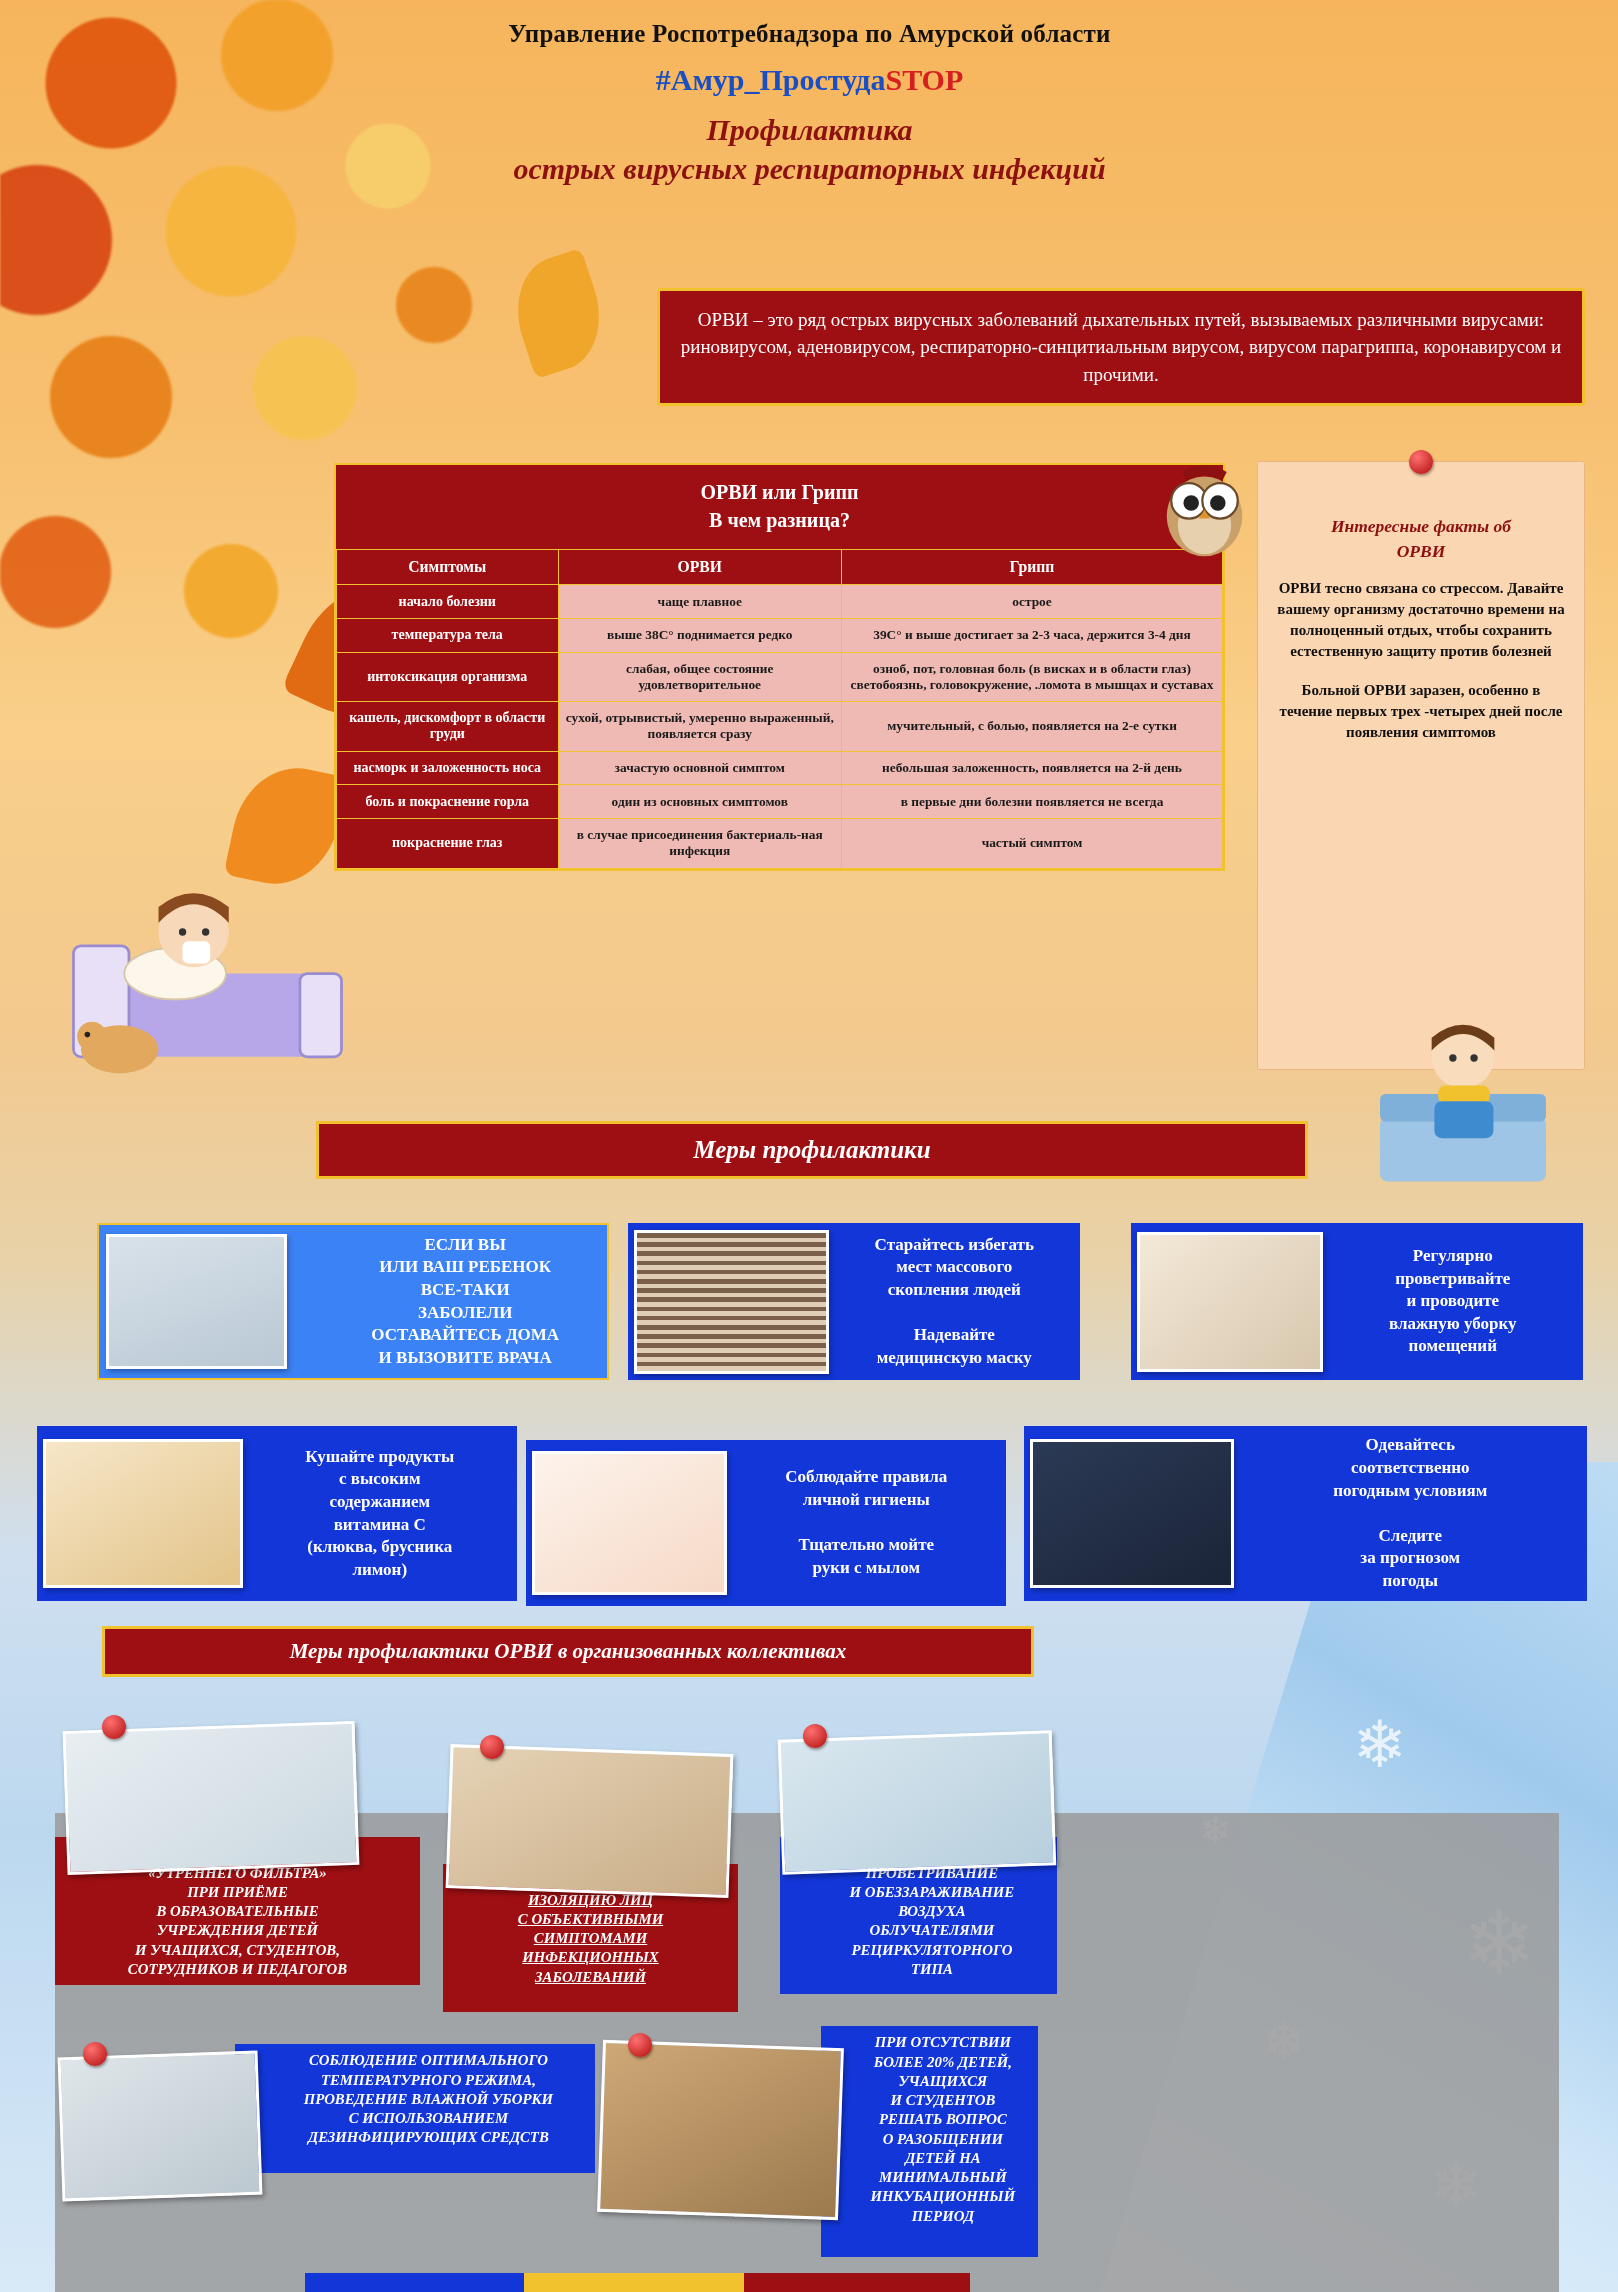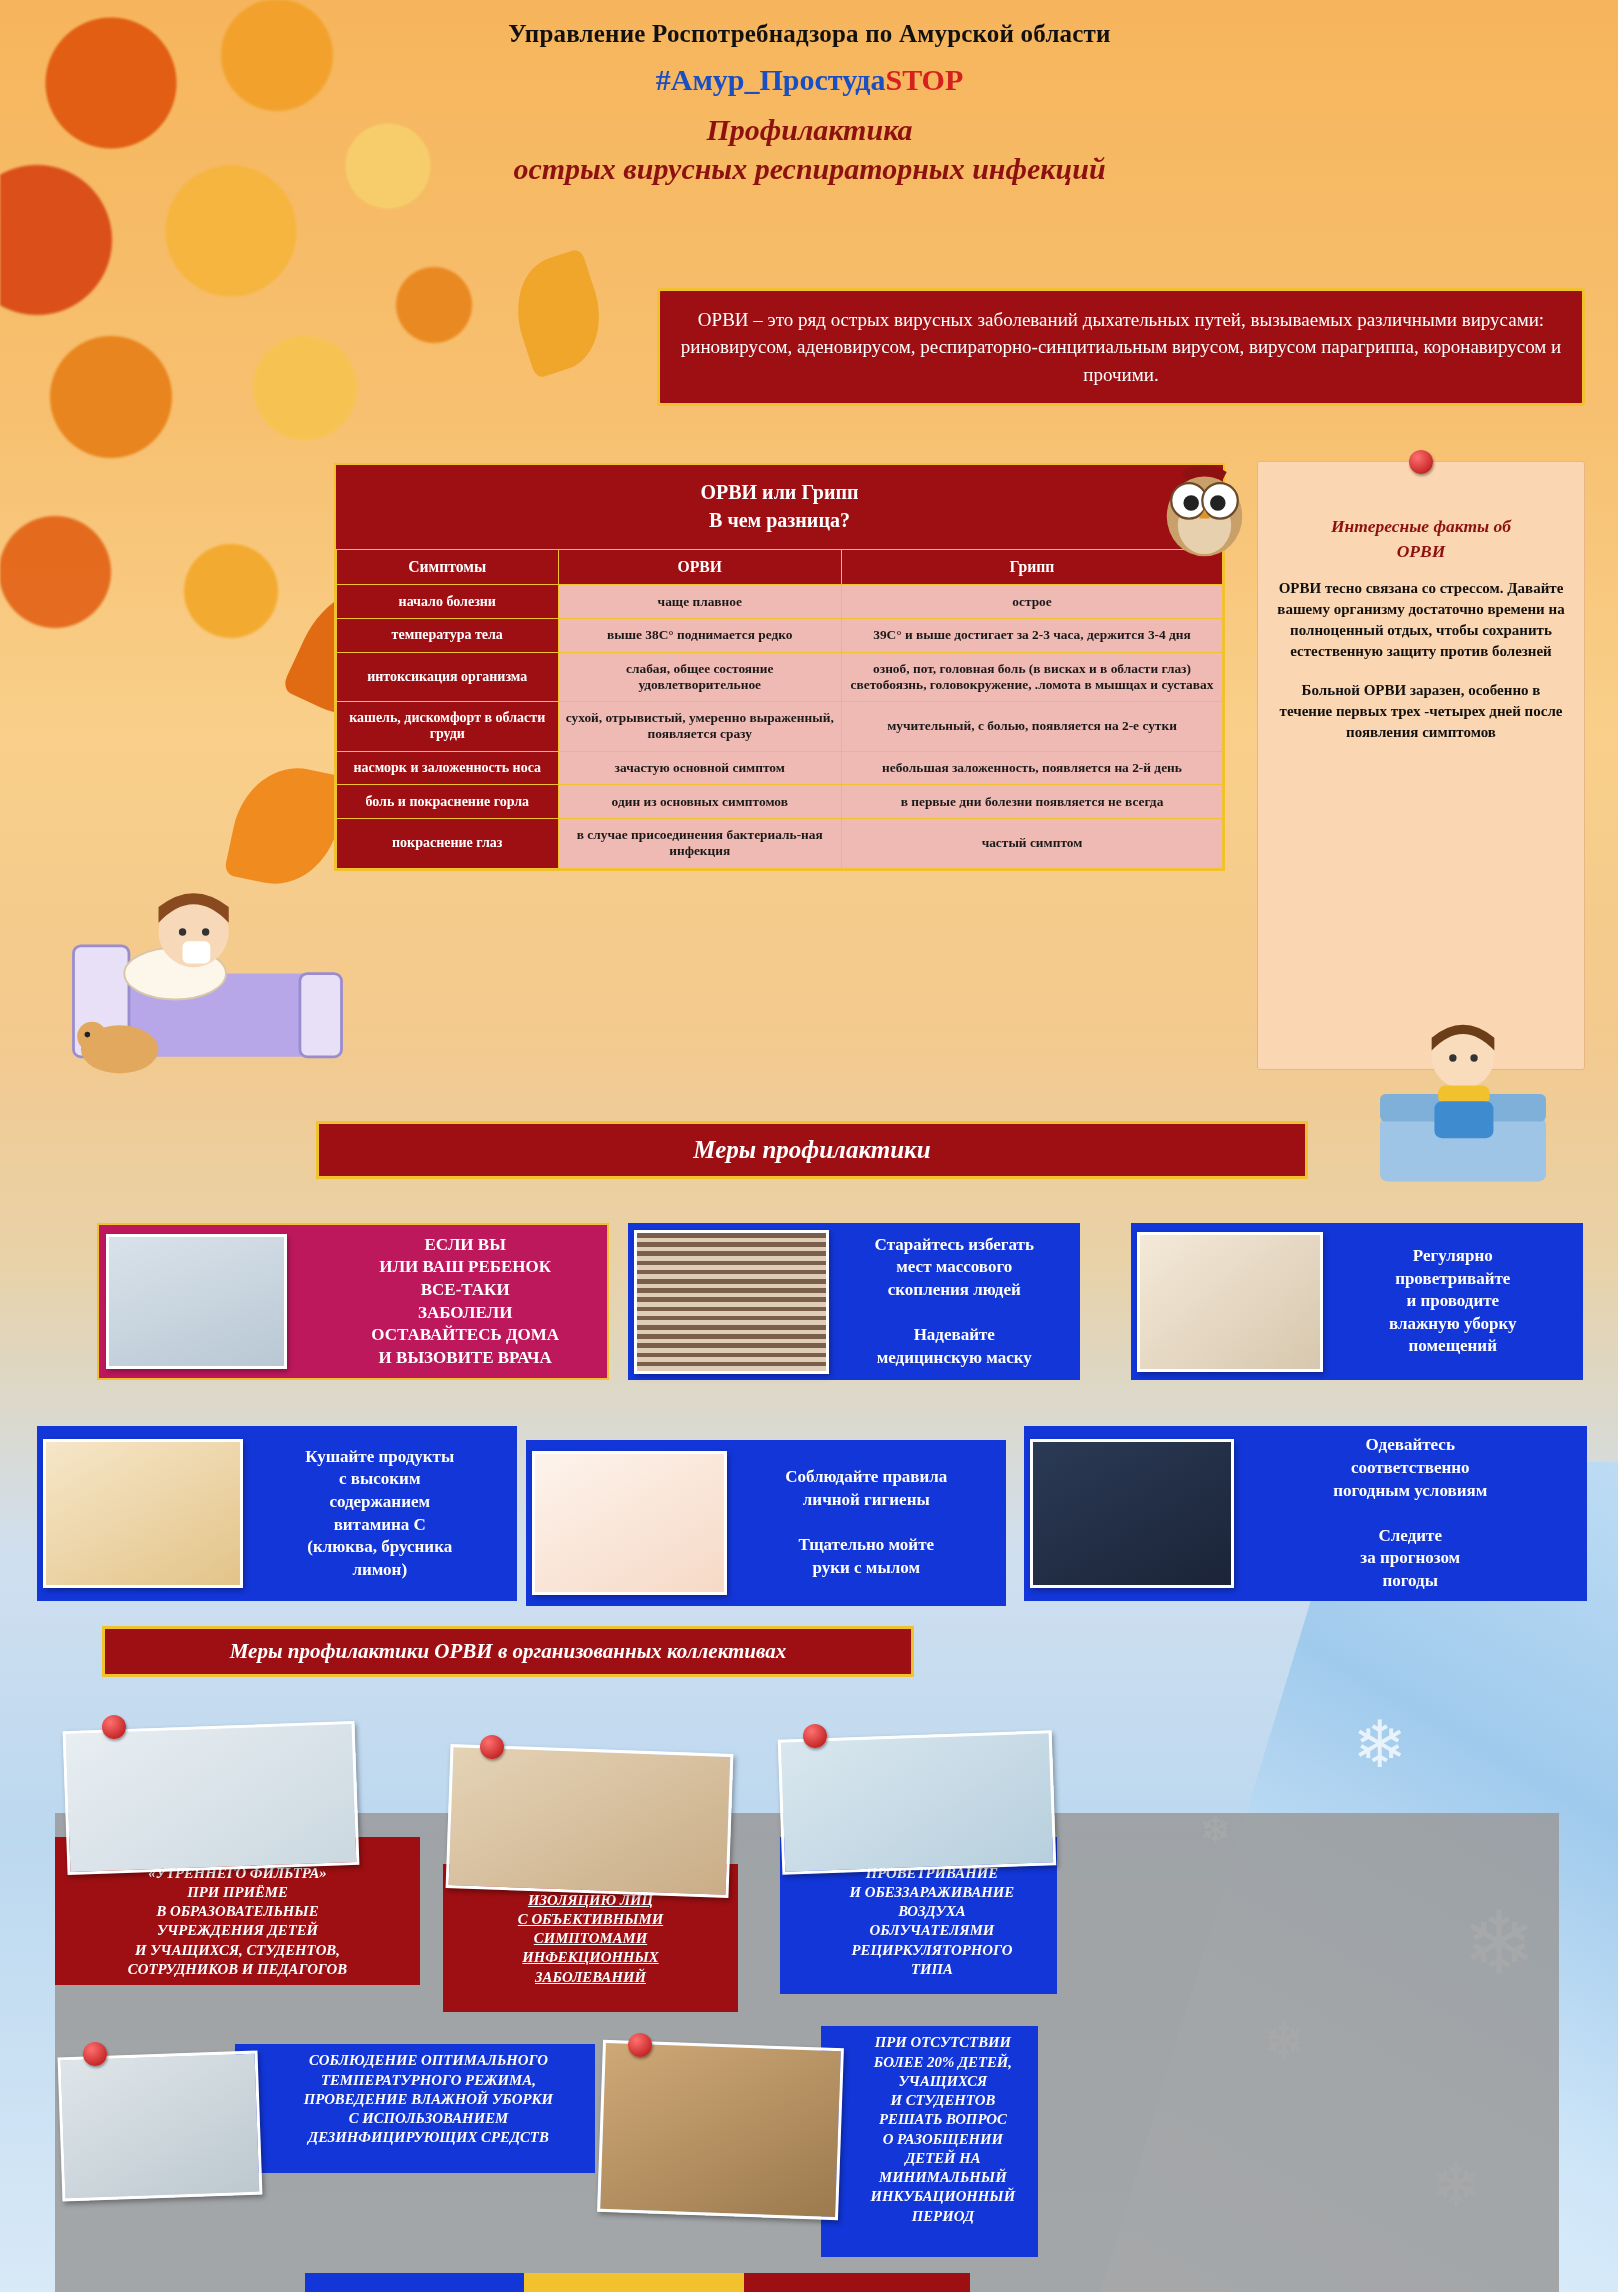--- a/index.html
+++ b/index.html
@@ -82,26 +82,26 @@
   .facts .f-title{font-style:italic;color:#8d1111;font-size:17.5px;margin-bottom:14.8px;}
   .facts p{margin:0 0 18.5px;}
   .pin{position:absolute;width:24px;height:24px;border-radius:50%;
     background:radial-gradient(circle at 35% 30%, #ff7070, #b00c0c);box-shadow:0.9px 1.8px 2.8px rgba(0,0,0,.4);}
   
   .banner{
     background:#9d0f12;border:3.7px solid #f2c12e;color:#fff;text-align:center;
     font-style:italic;font-weight:bold;font-size:25px;padding:12px 0;box-sizing:border-box;
   }
   #banner-prevention{position:absolute;left:316px;top:1121px;width:992px;}
-  #banner-collective{position:absolute;left:102px;top:1626px;width:812px;font-size:21px;padding:10px 15px;text-align:center;}
+  #banner-collective{position:absolute;left:102px;top:1626px;width:932px;font-size:21px;padding:10px 15px;text-align:center;}
   
   .card{position:absolute;box-sizing:border-box;display:flex;align-items:center;}
   .card .txt{color:#fff;font-weight:bold;font-size:17px;line-height:1.33;text-align:center;flex:1;padding:9.2px 11px;}
   .photo{background:#fff;border:3.7px solid #fff;box-shadow:1.8px 2.8px 5.5px rgba(0,0,0,.35);}
-  .red-card{background:#be185d;border:2.8px solid #f2c12e;gap:36px;}
+  .red-card{background:#3b82f6;border:2.8px solid #f2c12e;gap:36px;}
   .blue-plain{background:#1236d8;}
   
   .ph-child-sick{background:linear-gradient(160deg,#d9e2ea,#b9c8d4);}
   .ph-crowd{background:repeating-linear-gradient(180deg,#7a5f4b 0 4.6px,#e0cdb8 4.6px 9.2px),#8b6f59;}
   .ph-clean{background:linear-gradient(140deg,#f4e9d8,#d7c7ae);}
   .ph-tea{background:linear-gradient(150deg,#f6e6c8,#e3c489);}
   .ph-hands{background:linear-gradient(150deg,#fdf3ec,#f6d9c6);}
   .ph-hat{background:linear-gradient(150deg,#2b3a55,#1b2438);}
   .ph-doctor{background:linear-gradient(150deg,#e8eef2,#cbd8e0);}
   .ph-school{background:linear-gradient(150deg,#e5d3b6,#c9ad87);}

